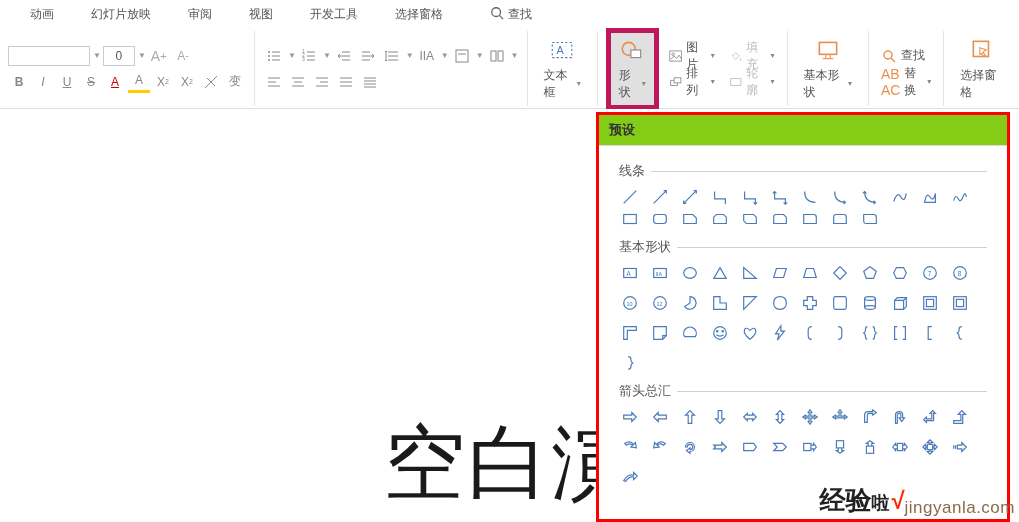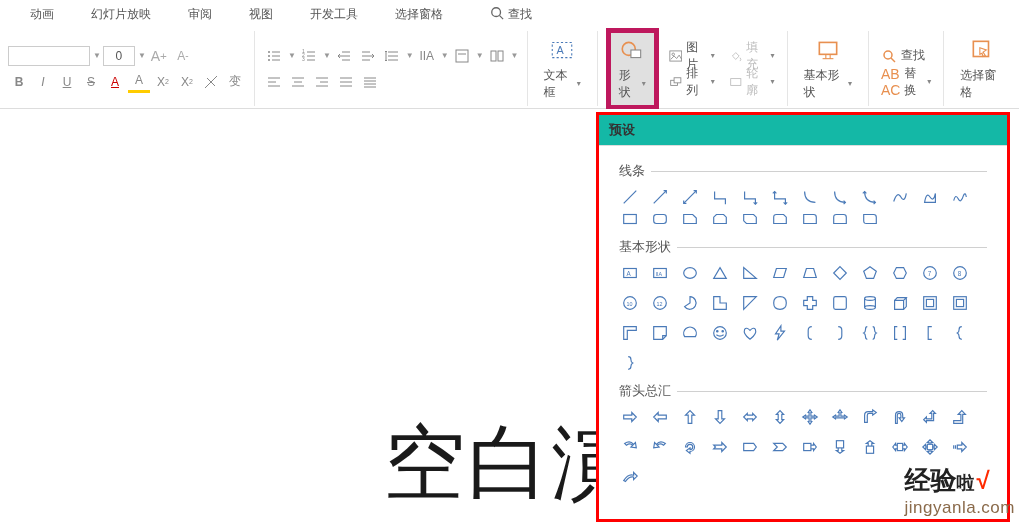--- a/index.html
+++ b/index.html
@@ -114,21 +114,21 @@
     left: 596px;
     top: 112px;
     width: 414px;
     height: 410px;
     background: #fff;
     border: 3px solid #ff0000;
     z-index: 100;
     overflow: hidden;
   }
   .shapes-head {
-    background: #14b8a6;
+    background: #84cc16;
     padding: 6px 10px;
     font-size: 13px;
     font-weight: bold;
     color: #333;
     border-bottom: 1px solid #ddd;
   }
   .shapes-body { padding: 8px 20px; }
   .cat-label {
     font-size: 13px;
     color: #555;
@@ -162,21 +162,22 @@
     stroke: #4a7ab8;
     stroke-width: 1.3;
     fill: none;
   }
   .watermark {
     position: absolute;
     right: 4px;
     bottom: 4px;
     z-index: 200;
     display: flex;
-    flex-direction: column;
+    flex-direction: row;
+    align-items: flex-end;
   }
   .watermark .badge {
     display: flex;
     align-items: baseline;
     font-weight: bold;
   }
   .watermark .badge .big { font-size: 26px; color: #222; }
   .watermark .badge .small { font-size: 18px; color: #222; }
   .watermark .badge .check { color: #ff2a00; font-size: 24px; font-weight: bold; margin-left: 2px; }
   .watermark .url { font-size: 17px; color: #8a6a4a; letter-spacing: 0.5px; }

